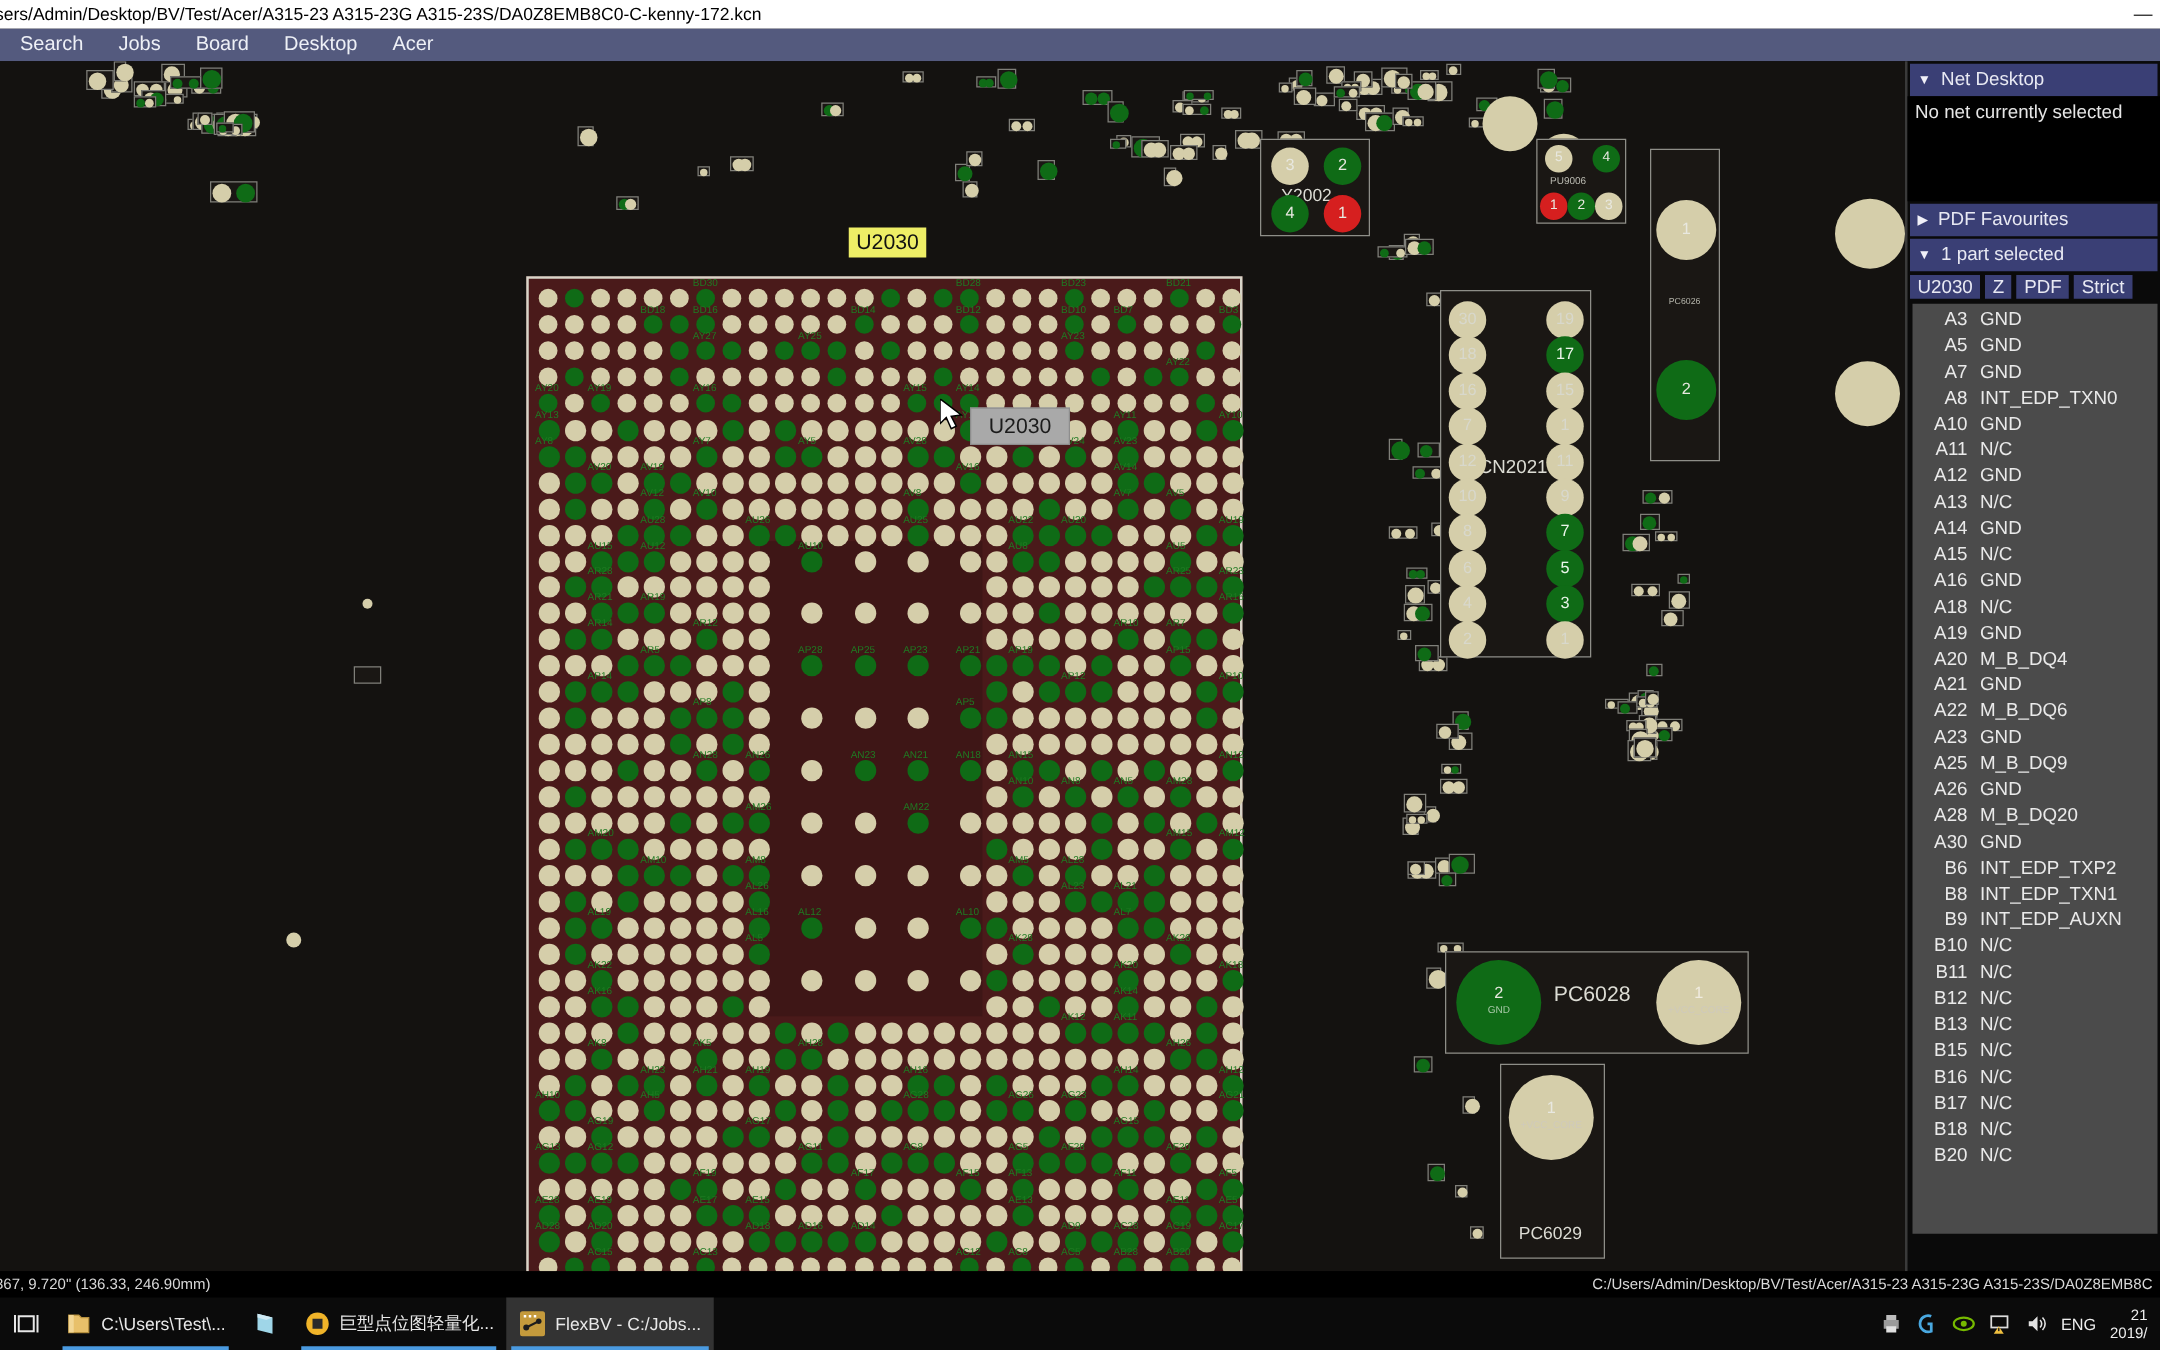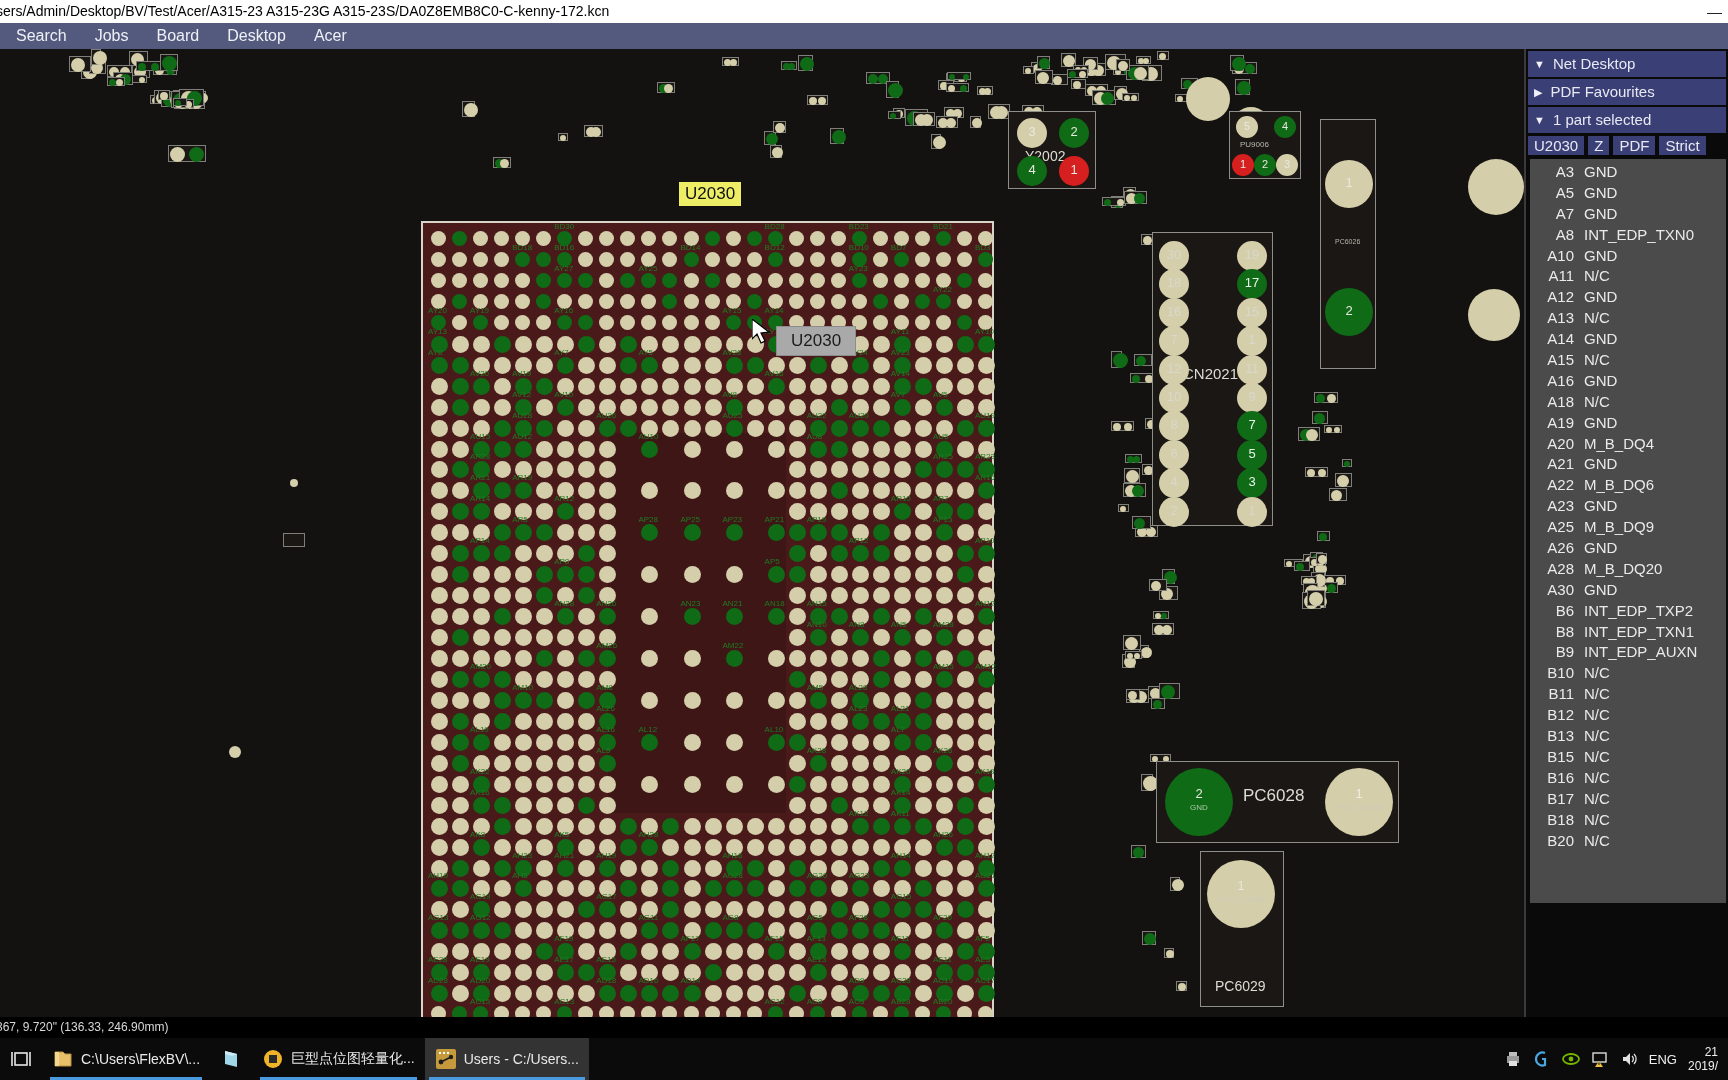--- a/index.html
+++ b/index.html
@@ -1932,20 +1932,23 @@
     </svg>
   </div>
 </div>
 
 <div id="sidebar">
 
   <div class="sb-header">
     <span class="tri">▼</span>
     <span>Net Desktop</span>
   </div>
+  <div class="sb-netbody">
+    <span>No net currently selected</span>
+  </div>
 
   <div class="sb-header">
     <span class="tri">▶</span>
     <span>PDF Favourites</span>
   </div>
 
   <div class="sb-header">
     <span class="tri">▼</span>
     <span>1 part selected</span>
   </div>
@@ -2088,20 +2091,21 @@
       </div>
       <div class="pinrow">
         <span class="pn">B20</span>
         <span class="net">N/C</span>
       </div>
     </div>
 </div>
 
 <div id="statusbar">
   <span class="left">367, 9.720" (136.33, 246.90mm)</span>
+  <span class="right">C:/Users/Admin/Desktop/BV/Test/Acer/A315-23 A315-23G A315-23S/DA0Z8EMB8C</span>
 </div>
 
 <div id="taskbar">
 
   <div class="tb-item">
     <span class="ic">
       <svg width="22" height="22" viewBox="0 0 22 22">
         <rect x="5" y="5" width="12" height="12" fill="none" stroke="#e8e8e8" stroke-width="1.6"></rect>
         <path d="M2 4 L2 18" stroke="#e8e8e8" stroke-width="1.6"></path>
         <path d="M20 4 L20 18" stroke="#e8e8e8" stroke-width="1.6"></path>
@@ -2109,21 +2113,21 @@
     </span>
   </div>
 
   <div class="tb-item open">
     <span class="ic">
       <svg width="22" height="22" viewBox="0 0 22 22">
         <path d="M3 4 h8 l2 2 h6 v12 H3 Z" fill="#e8c06a" stroke="#b7913f"></path>
         <path d="M3 4 h4 v14 H3 Z" fill="#f2d694"></path>
       </svg>
     </span>
-    <span class="lbl">C:\Users\FlexBV\...</span>
+    <span class="lbl">C:\Users\Test\...</span>
   </div>
 
   <div class="tb-item">
     <span class="ic">
       <svg width="22" height="22" viewBox="0 0 22 22">
         <path d="M5 3 L17 6 L17 19 L5 16 Z" fill="#9fd6e8"></path>
         <path d="M5 3 L17 6 L12 8 L5 6 Z" fill="#cfeaf4"></path>
       </svg>
     </span>
   </div>
@@ -2143,21 +2147,21 @@
       <svg width="22" height="22" viewBox="0 0 22 22">
         <rect x="1" y="1" width="20" height="20" rx="2" fill="#c49a3c"></rect>
         <circle cx="6" cy="14" r="2.4" fill="#1d1d1d"></circle>
         <circle cx="16" cy="9" r="2.2" fill="#1d1d1d"></circle>
         <path d="M6 14 L16 9" stroke="#1d1d1d" stroke-width="1.6"></path>
         <rect x="4" y="4" width="2" height="2" fill="#fff"></rect>
         <rect x="8" y="4" width="2" height="2" fill="#fff"></rect>
         <rect x="12" y="4" width="2" height="2" fill="#fff"></rect>
       </svg>
     </span>
-    <span class="lbl">Users - C:/Users...</span>
+    <span class="lbl">FlexBV - C:/Jobs...</span>
   </div>
 
   <div id="tray">
     <span class="tic">
       <svg width="18" height="18" viewBox="0 0 18 18">
         <rect x="3" y="6" width="12" height="7" fill="#9a9a9a"></rect>
         <rect x="5" y="2" width="8" height="4" fill="#bdbdbd"></rect>
         <rect x="5" y="11" width="8" height="5" fill="#e0e0e0"></rect>
       </svg>
     </span>

